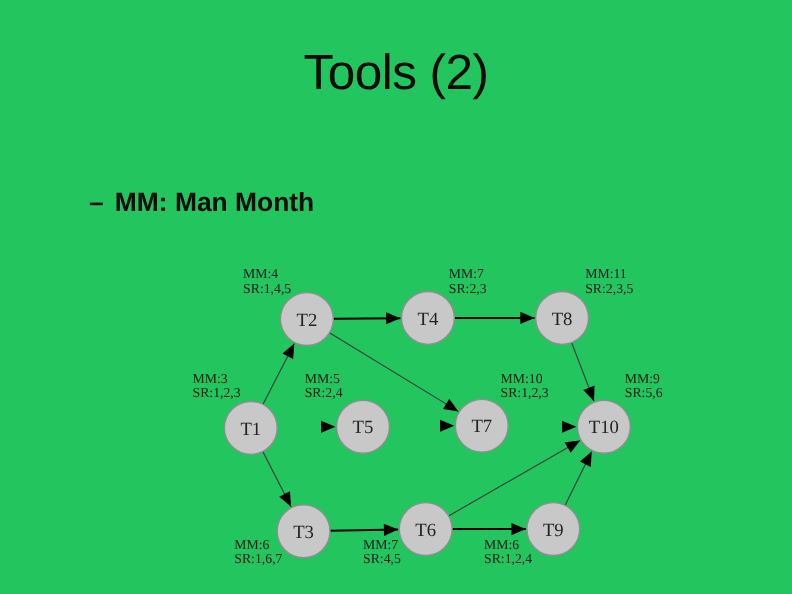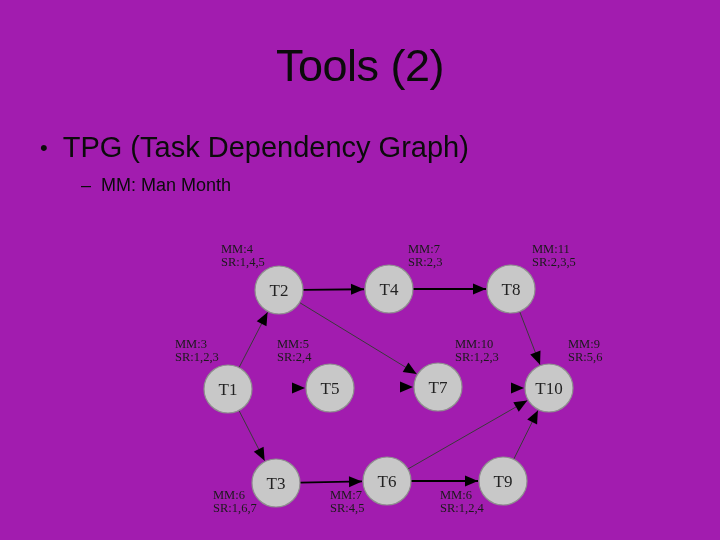--- a/index.html
+++ b/index.html
@@ -1,37 +1,37 @@
 <!DOCTYPE html>
 <html><head>
 <meta charset="utf-8">
 <style>
   html,body{margin:0;padding:0;background:#ffffff;}
   .slide{
     position:relative;
     width:720px;height:540px;
-    background:#a21caf;
+    background:#22c55e;
     overflow:hidden;
     font-family:"Liberation Sans", sans-serif;
     color:#0b0b0b;
   }
   .title{
     position:absolute;
     top:42px;left:0;width:720px;
     text-align:center;
     font-size:45px;
     letter-spacing:-0.5px;
     line-height:48px;
     white-space:nowrap;
   }
   .bullet{position:absolute;white-space:nowrap;}
   .bullet .marker{display:inline-block;}
   .b1{left:40px;top:131px;font-size:29px;line-height:32px;}
   .b1 .marker{font-size:22px;vertical-align:2px;margin-right:15px;}
-  .b2{left:81px;font-size:18px;line-height:26px;}
+  .b2{left:81px;font-size:24px;line-height:26px;font-weight:bold;}
   .b2 .marker{margin-right:10px;}
   .sub-mm{top:172px;}
   .sub-sr{top:204px;}
   #graph-svg{position:absolute;left:0;top:0;}
   .node-label{
     font-family:"Liberation Serif", serif;
     font-size:17px;
     fill:#222222;
   }
   .ann{
@@ -40,23 +40,20 @@
     fill:#1a1a1a;
   }
 </style>
 </head>
 <body>
 
 <div class="slide">
 
   <div class="title">Tools (2)</div>
 
-  <div class="bullet b1">
-    <span class="marker">•</span><span>TPG (Task Dependency Graph)</span>
-  </div>
 
   <div class="bullet b2 sub-mm">
     <span class="marker">–</span><span>MM: Man Month</span>
   </div>
 
 
   <svg id="graph-svg" width="720" height="540">
       <line x1="238.99095815218345" y1="367.6646106457615" x2="267.5510852581422" y2="312.2243639106651" stroke="#3a3a3a" stroke-width="1"></line>
       <polygon points="267.5510852581422,312.2243639106651 266.48700965272246,326.29979438741964 256.7082895320299,321.26227190100224" fill="#000000"></polygon>
       <line x1="238.91465175716803" y1="410.37452635778743" x2="264.6305710862833" y2="460.7348683773048" stroke="#3a3a3a" stroke-width="1"></line>

